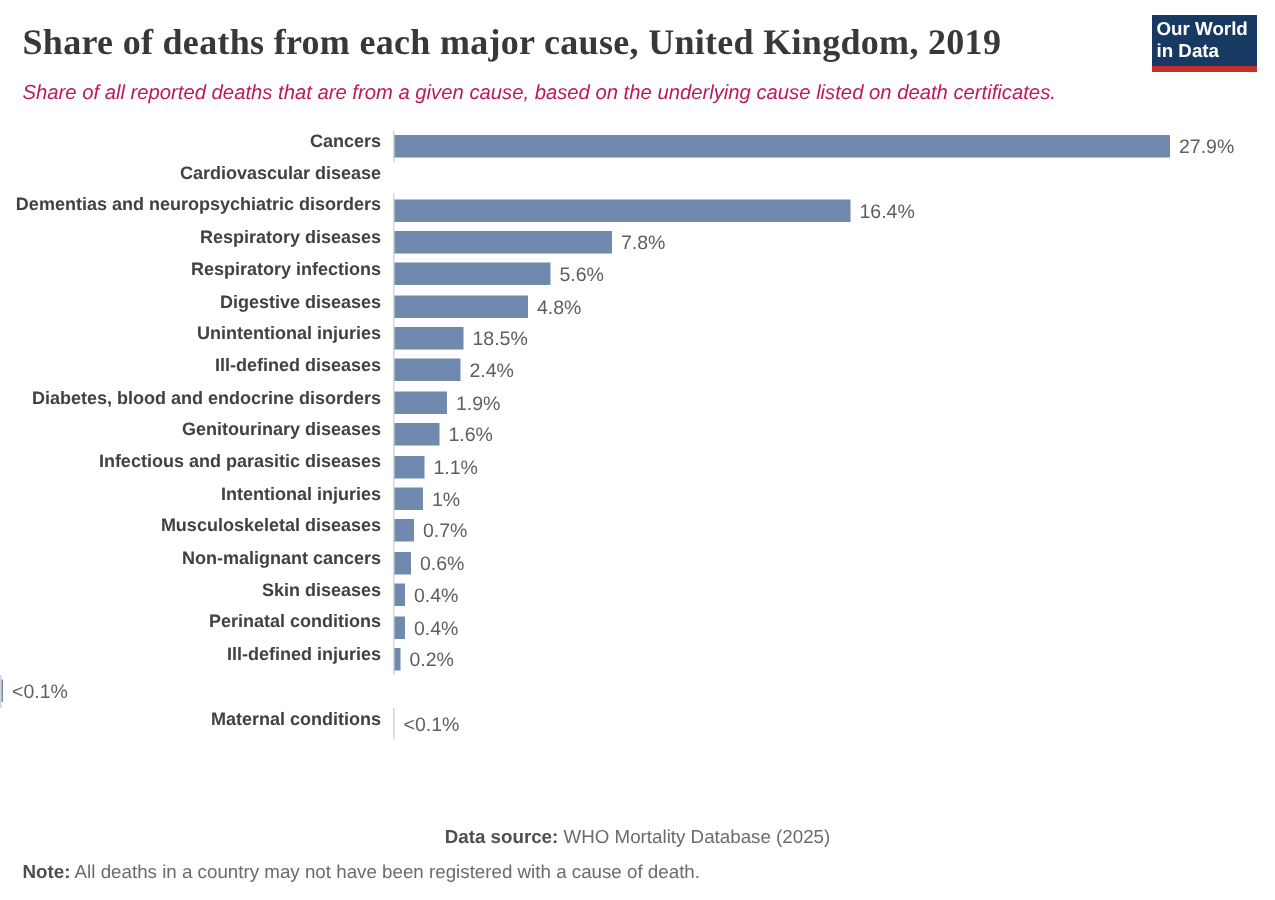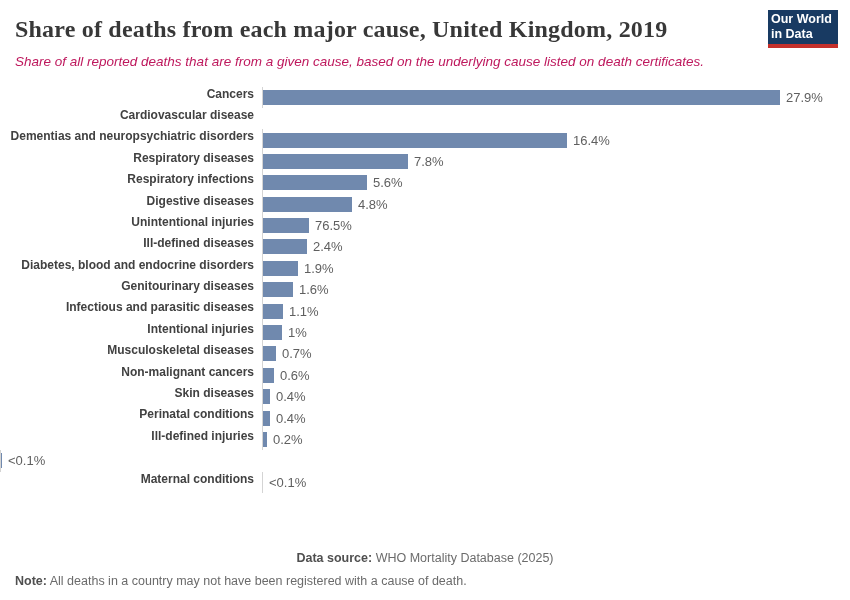--- a/index.html
+++ b/index.html
@@ -126,21 +126,21 @@
       <div class="cat">Digestive diseases</div>
       <div class="track">
         <div class="bar" style="width: 89px; background: rgb(112, 137, 174);"></div>
         <span class="val">4.8%</span>
       </div>
     </div>
     <div class="row">
       <div class="cat">Unintentional injuries</div>
       <div class="track">
         <div class="bar" style="width: 46px; background: rgb(112, 137, 174);"></div>
-        <span class="val">76.5%</span>
+        <span class="val">18.5%</span>
       </div>
     </div>
     <div class="row">
       <div class="cat">Ill-defined diseases</div>
       <div class="track">
         <div class="bar" style="width: 44px; background: rgb(112, 137, 174);"></div>
         <span class="val">2.4%</span>
       </div>
     </div>
     <div class="row">

